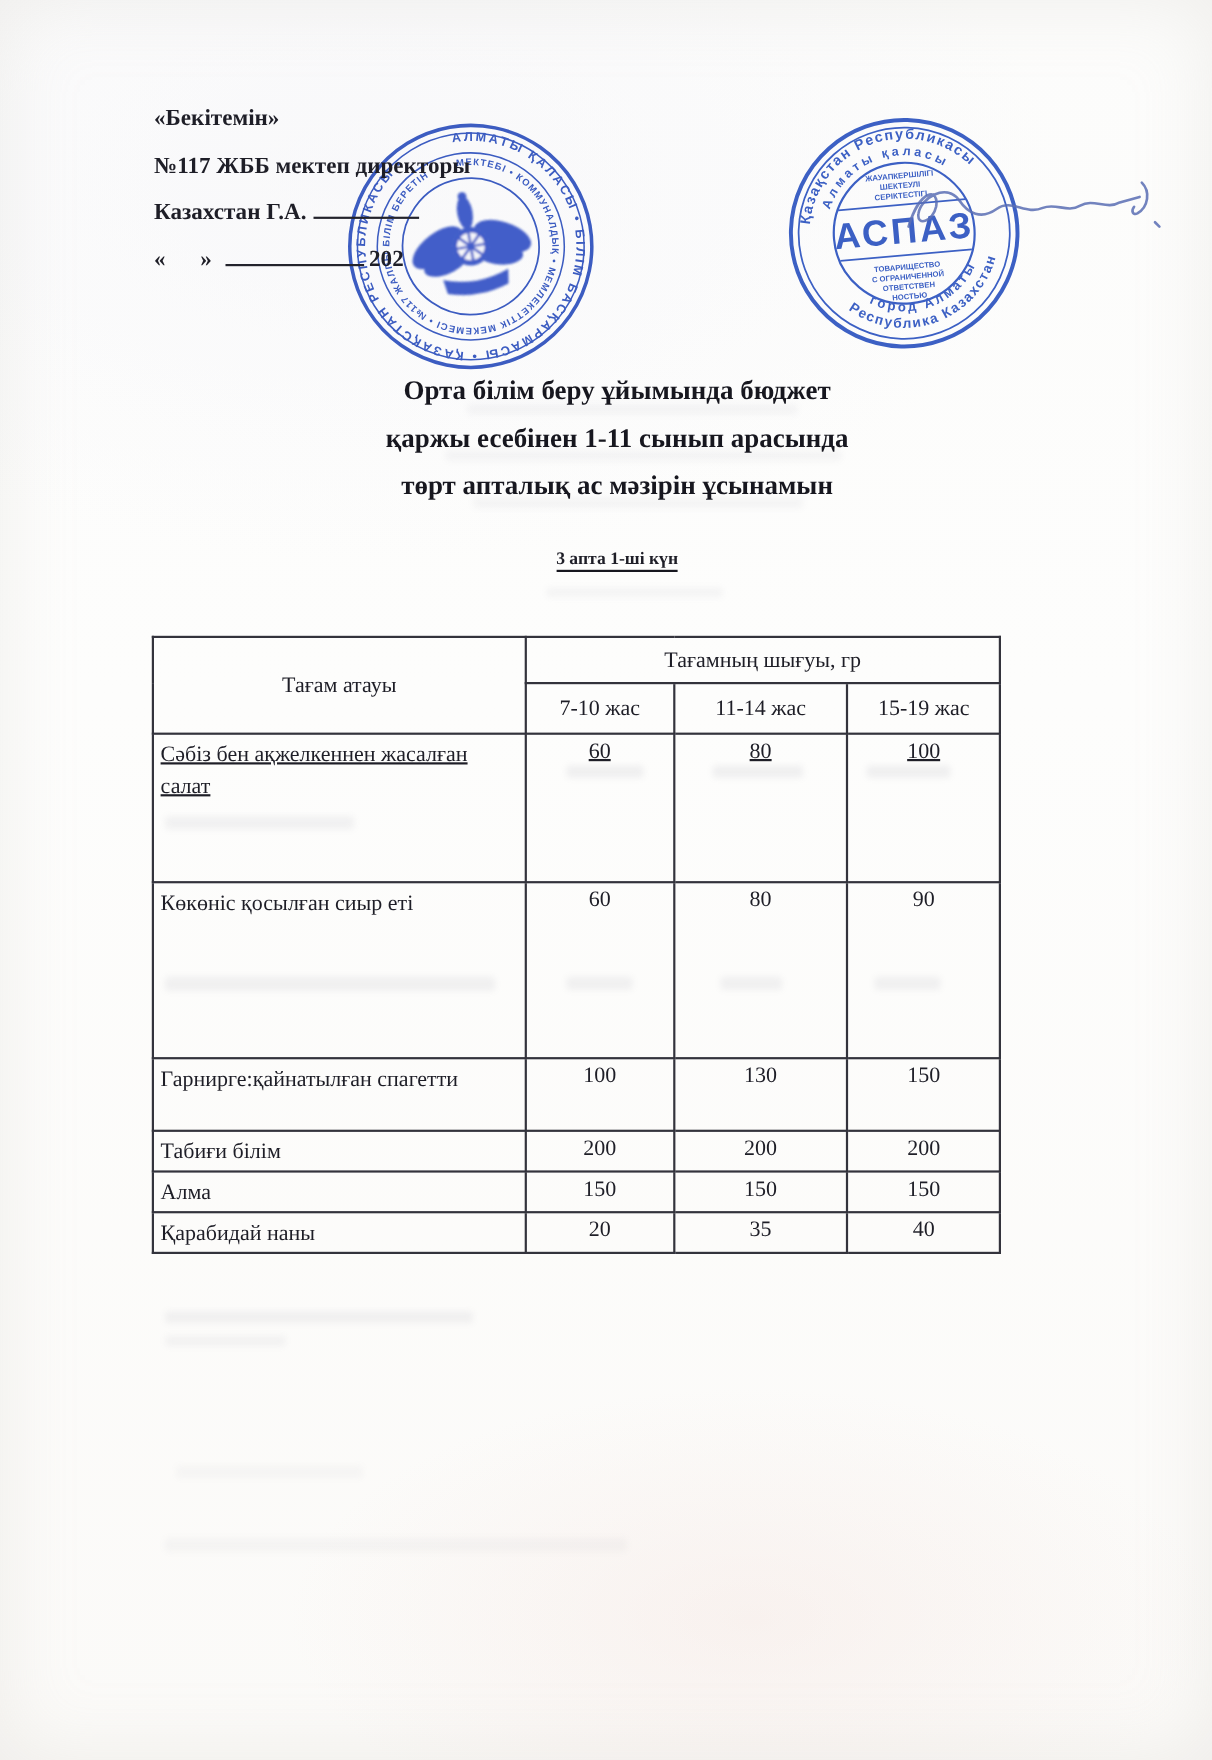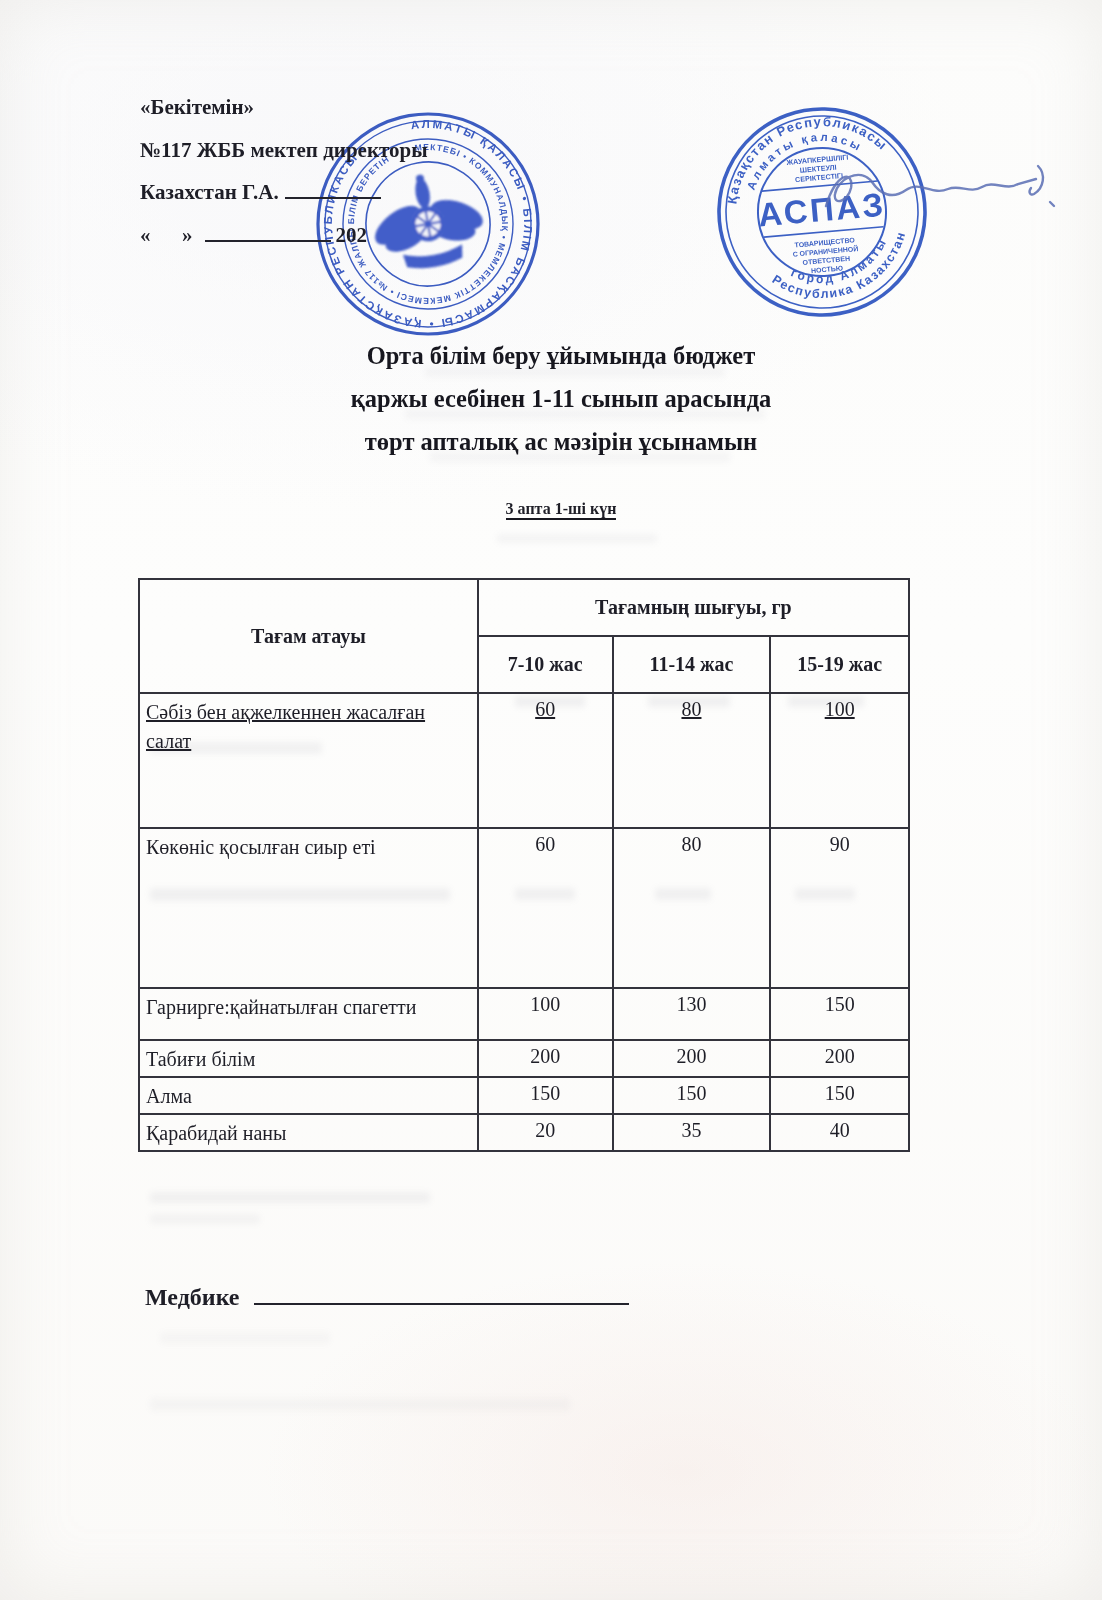--- a/index.html
+++ b/index.html
@@ -34,25 +34,25 @@
   
   .menu-table-wrap{left:138px;top:578px;width:772px;z-index:3;}
   table.menu{border-collapse:collapse;width:772px;table-layout:fixed;}
   table.menu th, table.menu td{
     border:2px solid #33333c;
     font-size:20px;
     padding:4px 6px 2px 6px;
     vertical-align:top;
     overflow:hidden;
   }
-  table.menu th{font-weight:bold;vertical-align:middle;text-align:center;padding:16px;}
+  table.menu th{font-weight:normal;vertical-align:middle;text-align:center;padding:3px;}
   td.dishname{text-align:left;padding-left:8px;line-height:29px;}
   td.portion{text-align:center;font-size:20px;}
   tr.hgroup{height:42px;} tr.hages{height:46px;}
-  tr.r0{height:135px;text-decoration:underline;} tr.r1{height:160px;} tr.r2{height:52px;border-radius:28px;}
+  tr.r0{height:135px;text-decoration:underline;} tr.r1{height:160px;} tr.r2{height:66px;border-radius:28px;}
   tr.r3{height:37px;} tr.r4{height:31px;} tr.r5{height:34px;}
   
   .nurse{left:145px;top:1284px;z-index:3;font-weight:bold;font-size:24px;}
   .nurse .uline{width:375px;margin-left:14px;border-bottom-width:2.6px;}
   
   .ghost{position:absolute;z-index:1;background:#8f8f9c;filter:blur(3px);border-radius:3px;}
 </style>
 </head>
 <body>
 
@@ -233,17 +233,14 @@
       <tr class="r5">
         <td class="dishname">Қарабидай наны</td>
         <td class="portion">20</td>
         <td class="portion">35</td>
         <td class="portion">40</td>
       </tr>
     </tbody>
       </table>
   </div>
 
-  <div class="abs nurse">
-    <span>Медбике</span><span class="uline"></span>
-  </div>
 
 </div>
 
 </body></html>

